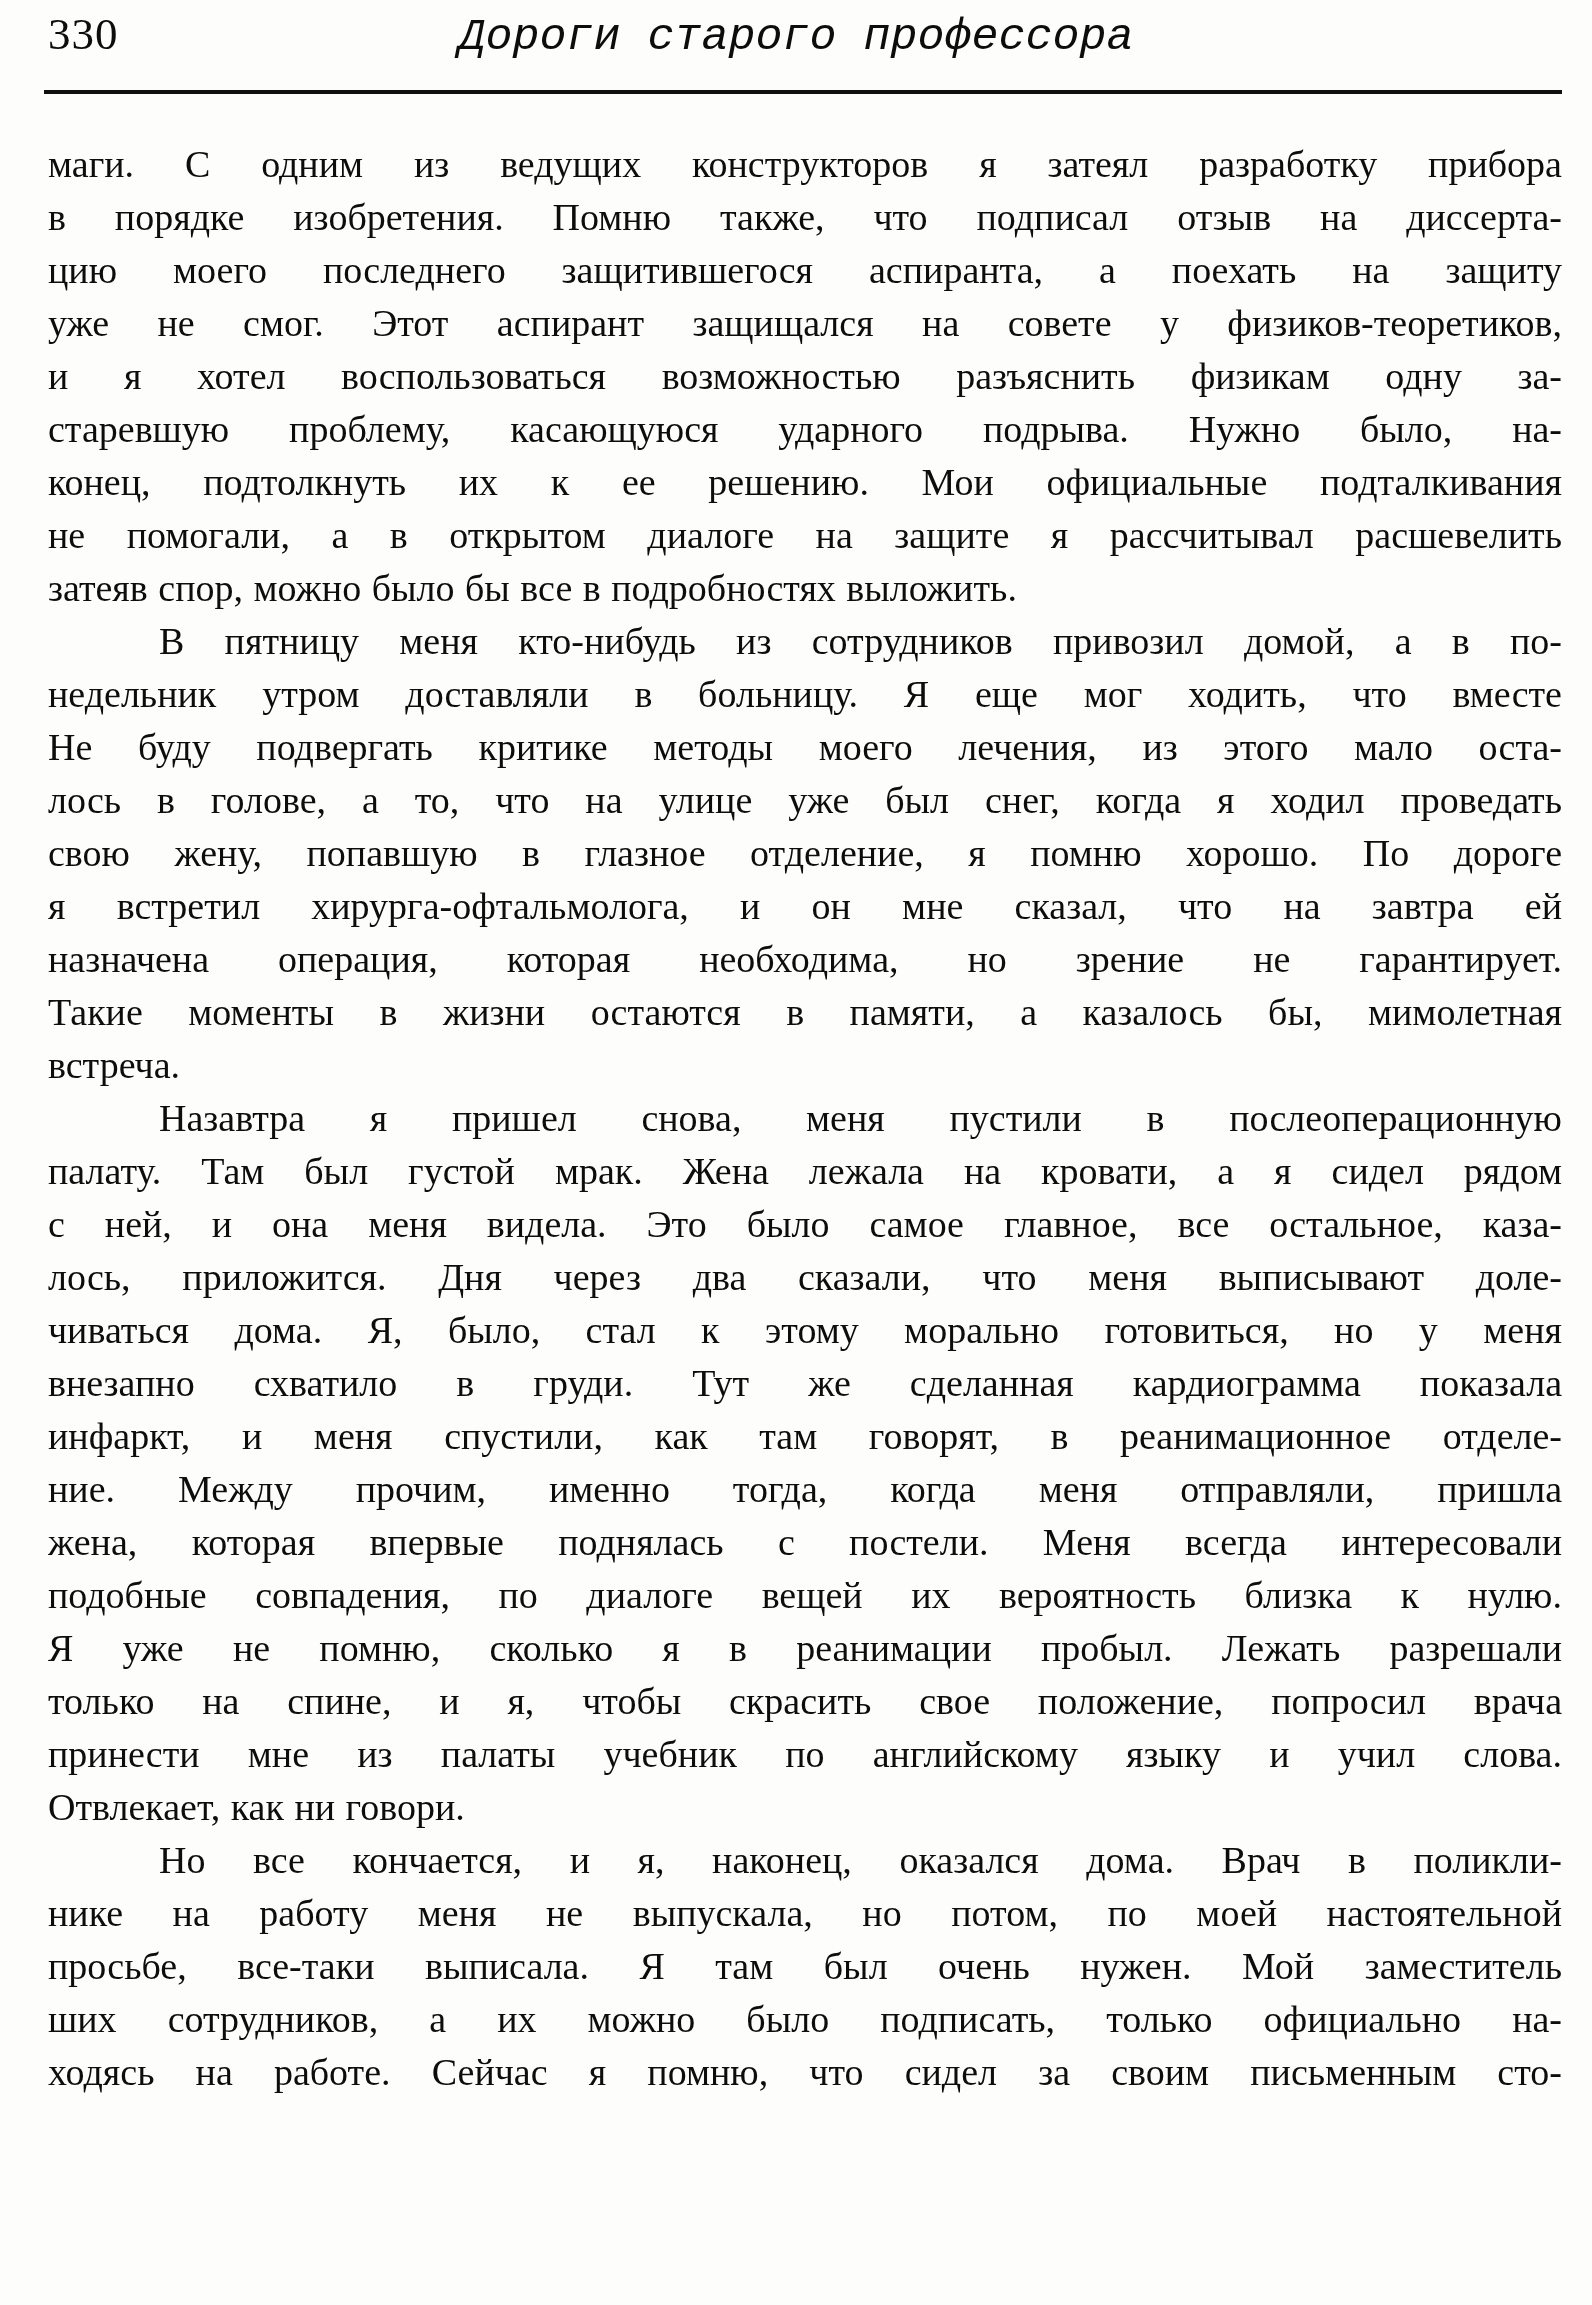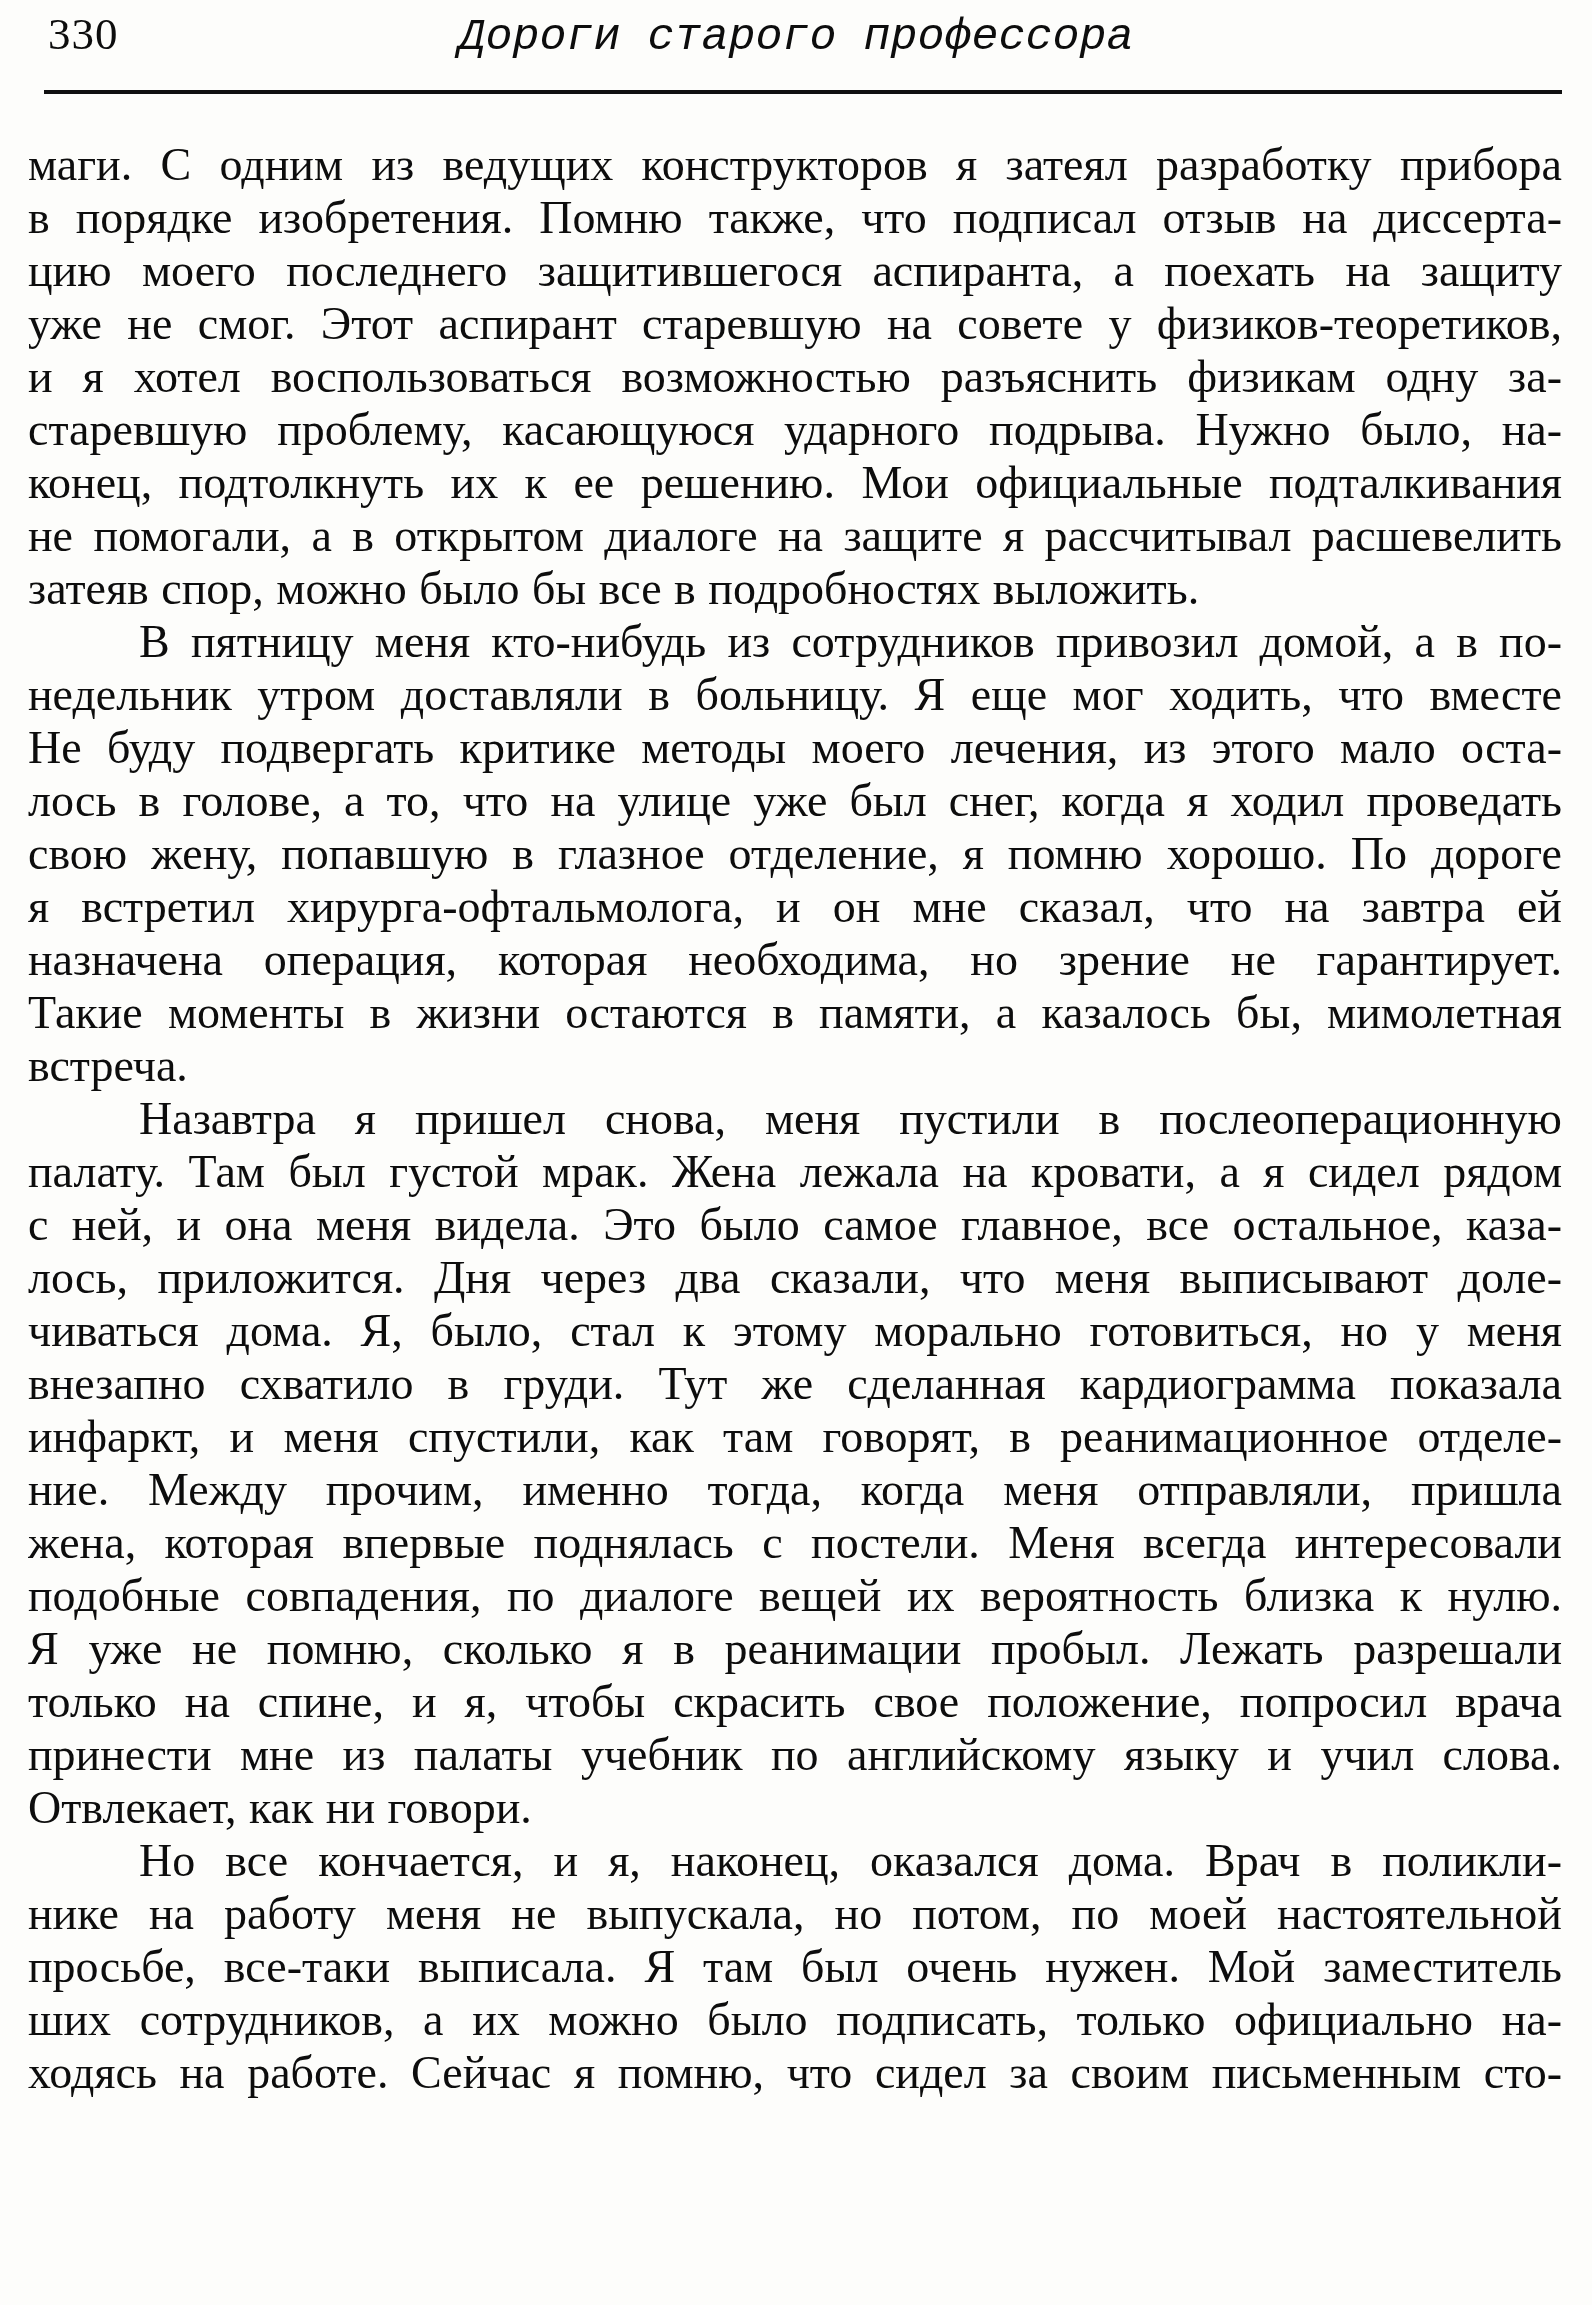--- a/index.html
+++ b/index.html
@@ -37,22 +37,22 @@
     line-height: 52px;
     padding: 0 60px;
     font-family: Liberation Mono, monospace;
   }
   .rule {
     height: 4px;
     background: #101010;
     margin: 16px 30px 0 44px;
   }
   .text-block {
-    margin: 44px 30px 0 28px;
-    font-size: 46px;
+    margin: 44px 30px 0 48px;
+    font-size: 38px;
     line-height: 53px;
   }
   .para { margin: 0; }
   .line {
     height: 53px;
     overflow: hidden;
     text-align: justify;
     text-align-last: justify;
     white-space: normal;
     word-spacing: 1px;
@@ -71,21 +71,21 @@
   <div class="header">
     <span class="page-number">330</span>
     <div class="running-title">Дороги старого профессора</div>
   </div>
   <div class="rule"></div>
   <div class="text-block">
       <div class="para">
         <div class="line">маги. С одним из ведущих конструкторов я затеял разработку прибора</div>
         <div class="line">в порядке изобретения. Помню также, что подписал отзыв на диссерта-</div>
         <div class="line">цию моего последнего защитившегося аспиранта, а поехать на защиту</div>
-        <div class="line">уже не смог. Этот аспирант старевшую на совете у физиков-теоретиков,</div>
+        <div class="line">уже не смог. Этот аспирант защищался на совете у физиков-теоретиков,</div>
         <div class="line">и я хотел воспользоваться возможностью разъяснить физикам одну за-</div>
         <div class="line">старевшую проблему, касающуюся ударного подрыва. Нужно было, на-</div>
         <div class="line">конец, подтолкнуть их к ее решению. Мои официальные подталкивания</div>
         <div class="line">не помогали, а в открытом диалоге на защите я рассчитывал расшевелить</div>
         <div class="line end">затеяв спор, можно было бы все в подробностях выложить.</div>
       </div>
       <div class="para indent">
         <div class="line">В пятницу меня кто-нибудь из сотрудников привозил домой, а в по-</div>
         <div class="line">недельник утром доставляли в больницу. Я еще мог ходить, что вместе</div>
         <div class="line">Не буду подвергать критике методы моего лечения, из этого мало оста-</div>

